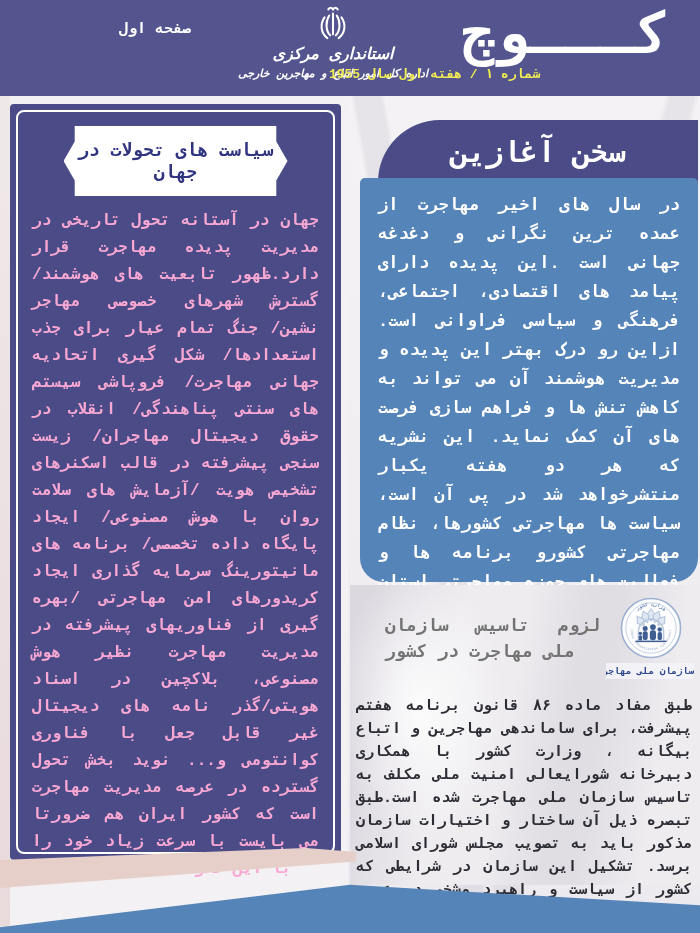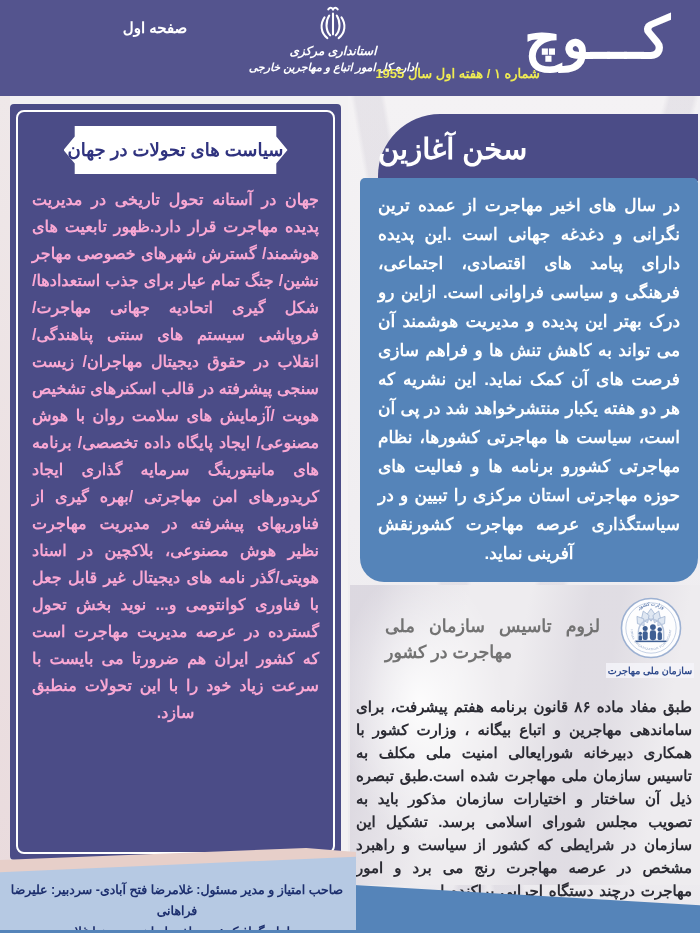--- a/index.html
+++ b/index.html
@@ -1,26 +1,26 @@
 <!DOCTYPE html>
 <html lang="fa" dir="rtl"><head>
 <meta charset="utf-8">
 <style>
   html,body{margin:0;padding:0;}
   .page{
     position:relative;width:700px;height:933px;overflow:hidden;
-    background:#f3f1f3;font-family:Liberation Sans, sans-serif;direction:rtl;
+    background:#f3f1f3;font-family:Liberation Mono, monospace;direction:rtl;
   }
   
   .masthead{position:absolute;top:0;left:0;width:700px;height:96px;background:#54548e;z-index:3;}
   .page-label{position:absolute;left:100px;top:19px;width:110px;color:#fff;
     font-size:15px;font-weight:bold;text-align:center;}
   .emblem-group{position:absolute;left:238px;top:5px;width:190px;color:#fff;text-align:center;}
   .emblem-group svg{display:block;margin:0 auto;}
-  .org-name{font-size:12px;font-style:italic;font-weight:bold;margin-top:1px;white-space:nowrap;}
+  .org-name{font-size:16px;font-style:italic;font-weight:bold;margin-top:1px;white-space:nowrap;}
   .org-dept{font-size:11px;font-style:italic;font-weight:bold;margin-top:3px;white-space:nowrap;}
   .masthead-title{position:absolute;right:30px;top:-4px;color:#fff;font-size:58px;
     font-weight:bold;line-height:84px;white-space:nowrap;}
   .issue-line{position:absolute;right:160px;top:66px;color:#f0ec52;font-size:13px;
     font-weight:bold;white-space:nowrap;}
   
   .left-margin-strip{position:absolute;left:0;top:96px;width:10px;height:837px;
     background:linear-gradient(#efe8e9,#e9dadc);z-index:1;}
   .right-bg{position:absolute;left:348px;top:96px;width:352px;height:837px;z-index:0;
     background:
@@ -31,23 +31,23 @@
   .world-panel{position:absolute;left:10px;top:104px;width:331px;height:756px;
     background:#4b4c87;border-radius:4px;z-index:2;}
   .panel-frame{position:absolute;inset:6px;border:2px solid #ffffff;border-radius:8px;
     padding:10px 12px;box-sizing:border-box;}
   .panel-title-badge{width:224px;margin:4px auto 12px auto;background:#ffffff;color:#30337f;
     font-weight:bold;font-size:18px;text-align:center;padding:13px 4px;box-sizing:border-box;
     clip-path:polygon(5% 0,95% 0,95% 22%,100% 50%,95% 78%,95% 100%,5% 100%,5% 78%,0 50%,5% 22%);}
   .panel-body{color:#f9a8d4;font-size:16px;font-weight:bold;line-height:27px;
     text-align:justify;text-align-last:center;margin:4px 2px;}
   
-  .opening-header{position:absolute;left:378px;top:114px;width:320px;height:67px;
+  .opening-header{position:absolute;left:378px;top:120px;width:320px;height:67px;
     background:#4b4c87;border-radius:62px 0 0 0;color:#fff;font-size:29px;font-weight:bold;
-    text-align:left;line-height:70px;z-index:2;}
+    text-align:center;line-height:70px;z-index:2;}
   .opening-box{position:absolute;left:360px;top:178px;width:338px;height:404px;
     background:#5584b9;border-radius:5px 5px 24px 24px;box-sizing:border-box;
     padding:13px 18px;color:#fff;font-weight:bold;font-size:17px;line-height:29px;
     text-align:justify;text-align-last:center;z-index:2;}
   
   .article{position:absolute;left:350px;top:585px;width:350px;height:300px;z-index:2;}
   .photo-bg{position:absolute;inset:0;
     background:
       radial-gradient(ellipse 120px 200px at 20% 40%,rgba(255,255,255,.9),transparent 70%),
       linear-gradient(100deg,rgba(205,200,212,.55) 0 8%,transparent 30% 45%,rgba(210,206,216,.5) 60% 68%,transparent 85%),
@@ -157,20 +157,14 @@
       </svg>
     </span>
     <div class="logo-caption">سازمان ملی مهاجرت</div>
 
     <h2 class="article-title" style="margin:0;">لزوم تاسیس سازمان ملی مهاجرت در کشور</h2>
     <p class="article-body" style="margin:0;">طبق مفاد ماده ۸۶ قانون برنامه هفتم پیشرفت، برای ساماندهی مهاجرین و اتباع بیگانه ، وزارت کشور با همکاری دبیرخانه شورایعالی امنیت ملی مکلف به تاسیس سازمان ملی مهاجرت شده است.طبق تبصره ذیل آن ساختار و اختیارات سازمان مذکور باید به تصویب مجلس شورای اسلامی برسد. تشکیل این سازمان در شرایطی که کشور از سیاست و راهبرد مشخص در عرصه مهاجرت رنج می برد و امور مهاجرت درچند دستگاه اجرایی پراکنده است،ضرورتی اجتناب ناپذیراست.</p>
   </section>
 
   <div class="bottom-band"></div>
   <div class="pink-sliver"></div>
-  <div class="credits-band">
-    <div class="credits-text">
-      <div>صاحب امتیاز و مدیر مسئول: غلامرضا فتح آبادی- سردبیر: علیرضا فراهانی</div>
-      <div>طراح گرافیک : مصطفی ابراهیمی، زهرا غلامی</div>
-    </div>
-  </div>
 
 </div>
 
 </body></html>

